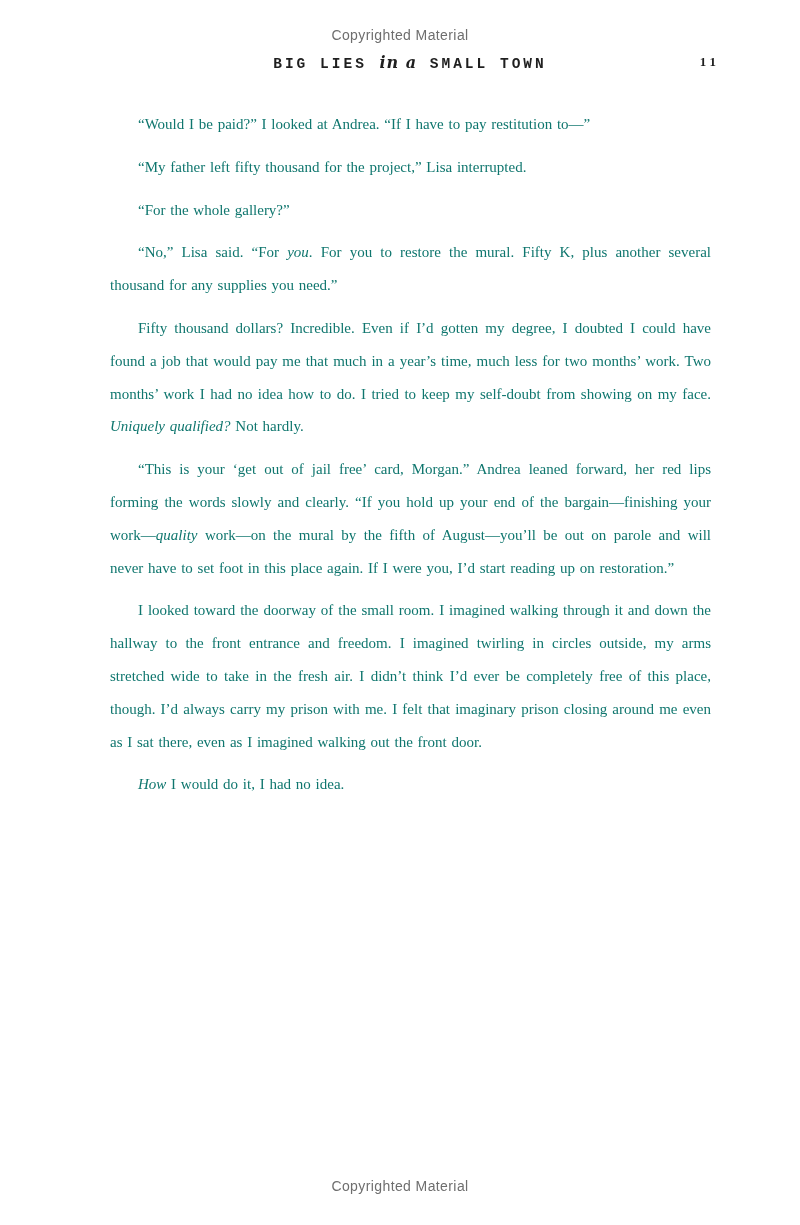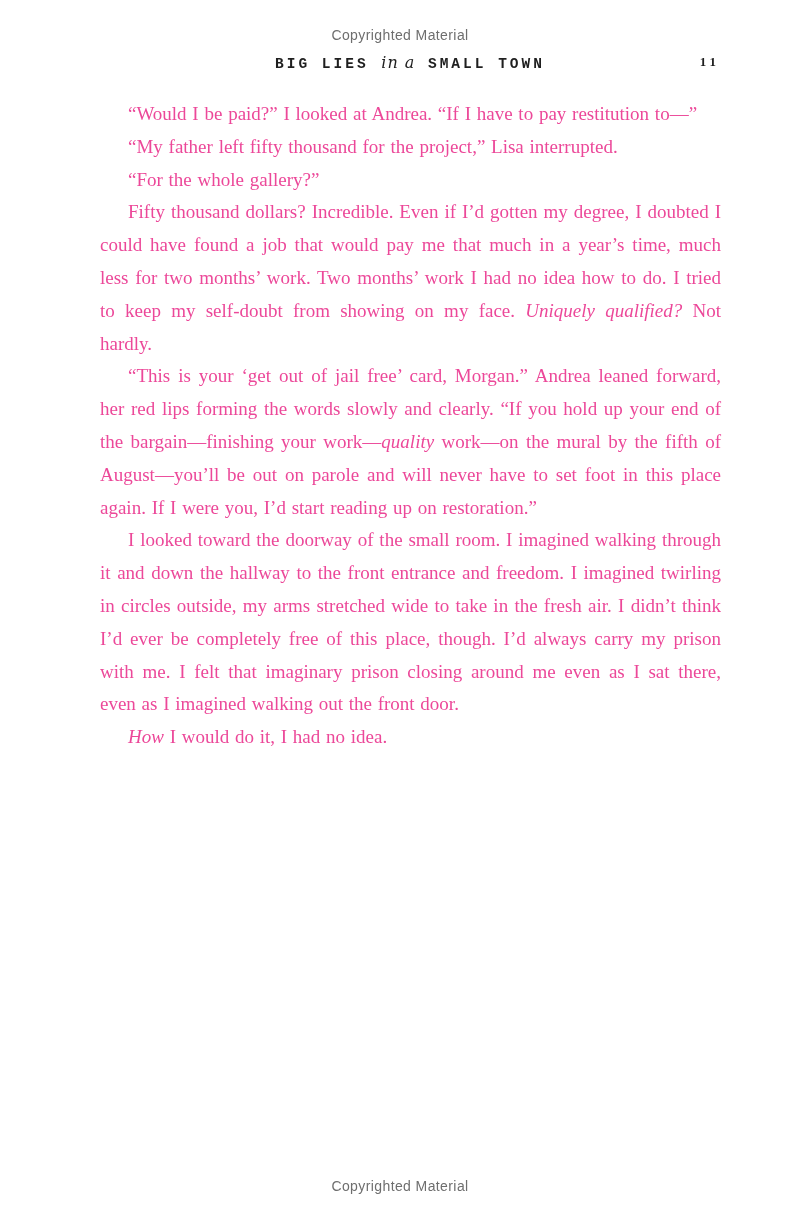--- a/index.html
+++ b/index.html
@@ -46,21 +46,21 @@
     color: #1f1f1f;
     font-weight: 600;
     white-space: nowrap;
   }
   .running-title .caps {
     font-family: Liberation Mono, monospace;
   }
   .running-title .script {
     font-family: "DejaVu Serif", serif;
     font-style: italic;
-    font-weight: 400;
+    font-weight: 700;
     text-transform: none;
     letter-spacing: 1px;
     font-size: 16px;
     margin: 0 6px;
   }
   .page-number {
     position: absolute;
     right: 0;
     top: 1px;
     font-size: 13px;
@@ -69,26 +69,26 @@
     color: #1f1f1f;
   }
 
   .body-text {
     position: absolute;
     top: 98px;
     left: 100px;
     width: 621px;
   }
   .para {
-    margin: 0;
-    font-size: 19px;
+    margin: 10px;
+    font-size: 15px;
     line-height: 32.8px;
     text-align: justify;
     text-indent: 28px;
-    color: #ec4899;
+    color: #0f766e;
     hyphens: none;
     word-spacing: 1px;
   }
   .para em {
     font-style: italic;
   }
 </style>
 </head>
 <body>
 
@@ -102,20 +102,21 @@
       <span class="script">in a</span>
       <span class="caps">SMALL TOWN</span>
     </div>
     <div class="page-number">11</div>
   </div>
 
   <div class="body-text">
       <p class="para"><span>“Would I be paid?” I looked at Andrea. “If I have to pay restitution to—”</span></p>
       <p class="para"><span>“My father left fifty thousand for the project,” Lisa interrupted.</span></p>
       <p class="para"><span>“For the whole gallery?”</span></p>
+      <p class="para"><span>“No,” Lisa said. “For </span><em>you</em><span>. For you to restore the mural. Fifty K, plus another several thousand for any supplies you need.”</span></p>
       <p class="para"><span>Fifty thousand dollars? Incredible. Even if I’d gotten my degree, I doubted I could have found a job that would pay me that much in a year’s time, much less for two months’ work. Two months’ work I had no idea how to do. I tried to keep my self-doubt from showing on my face. </span><em>Uniquely qualified?</em><span> Not hardly.</span></p>
       <p class="para"><span>“This is your ‘get out of jail free’ card, Morgan.” Andrea leaned forward, her red lips forming the words slowly and clearly. “If you hold up your end of the bargain—finishing your work—</span><em>quality</em><span> work—on the mural by the fifth of August—you’ll be out on parole and will never have to set foot in this place again. If I were you, I’d start reading up on restoration.”</span></p>
       <p class="para"><span>I looked toward the doorway of the small room. I imagined walking through it and down the hallway to the front entrance and freedom. I imagined twirling in circles outside, my arms stretched wide to take in the fresh air. I didn’t think I’d ever be completely free of this place, though. I’d always carry my prison with me. I felt that imaginary prison closing around me even as I sat there, even as I imagined walking out the front door.</span></p>
       <p class="para"><em>How</em><span> I would do it, I had no idea.</span></p>
     </div>
 
   <div class="copyright-notice copyright-bottom">Copyrighted Material</div>
 
 </div>
 

